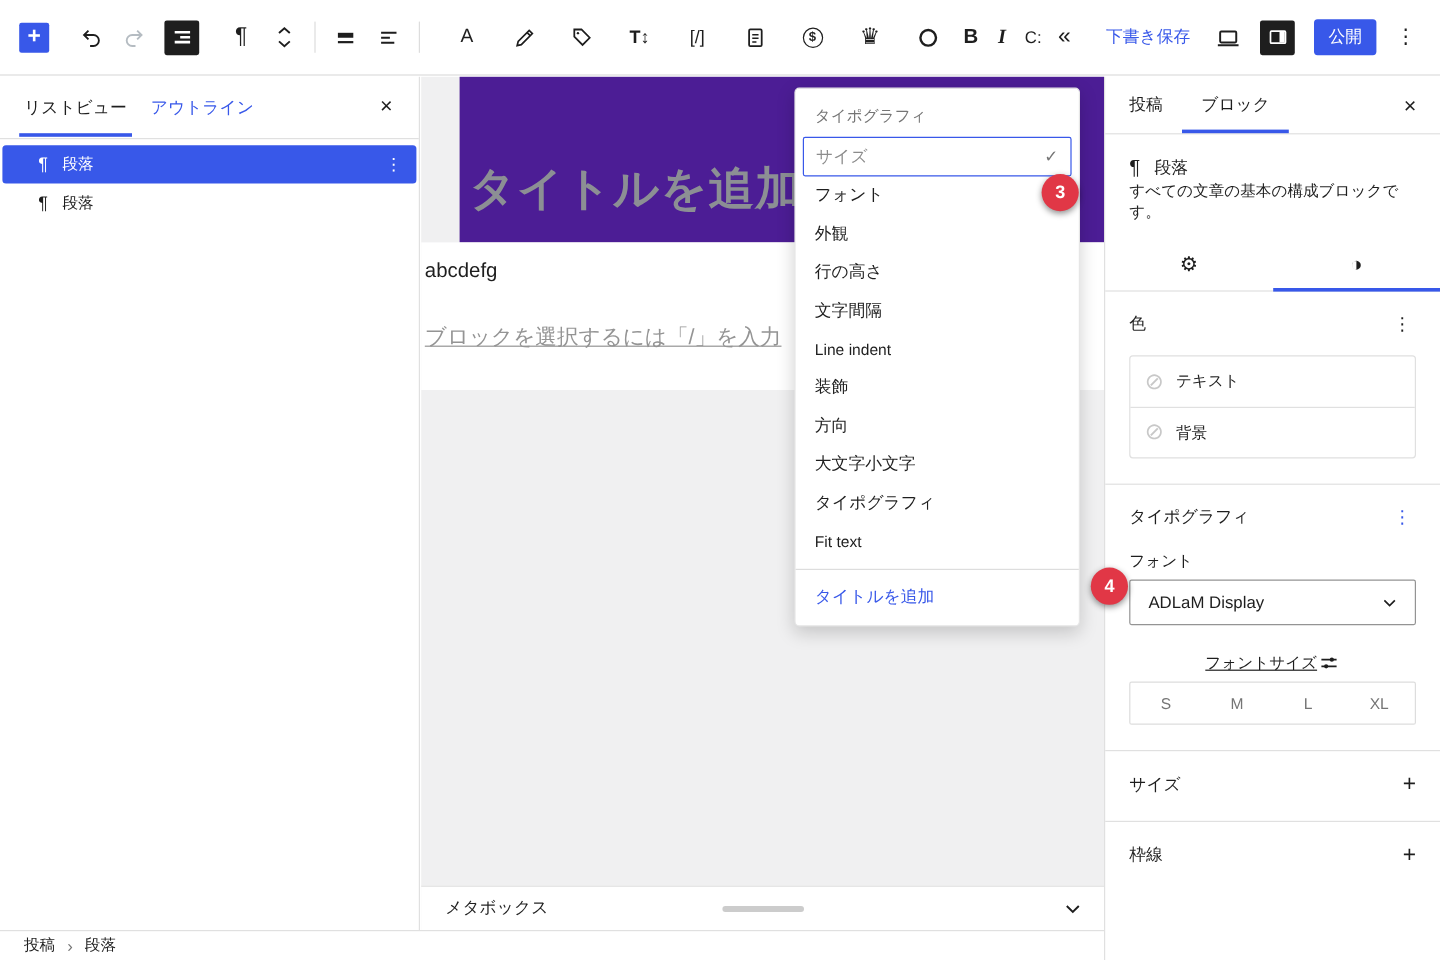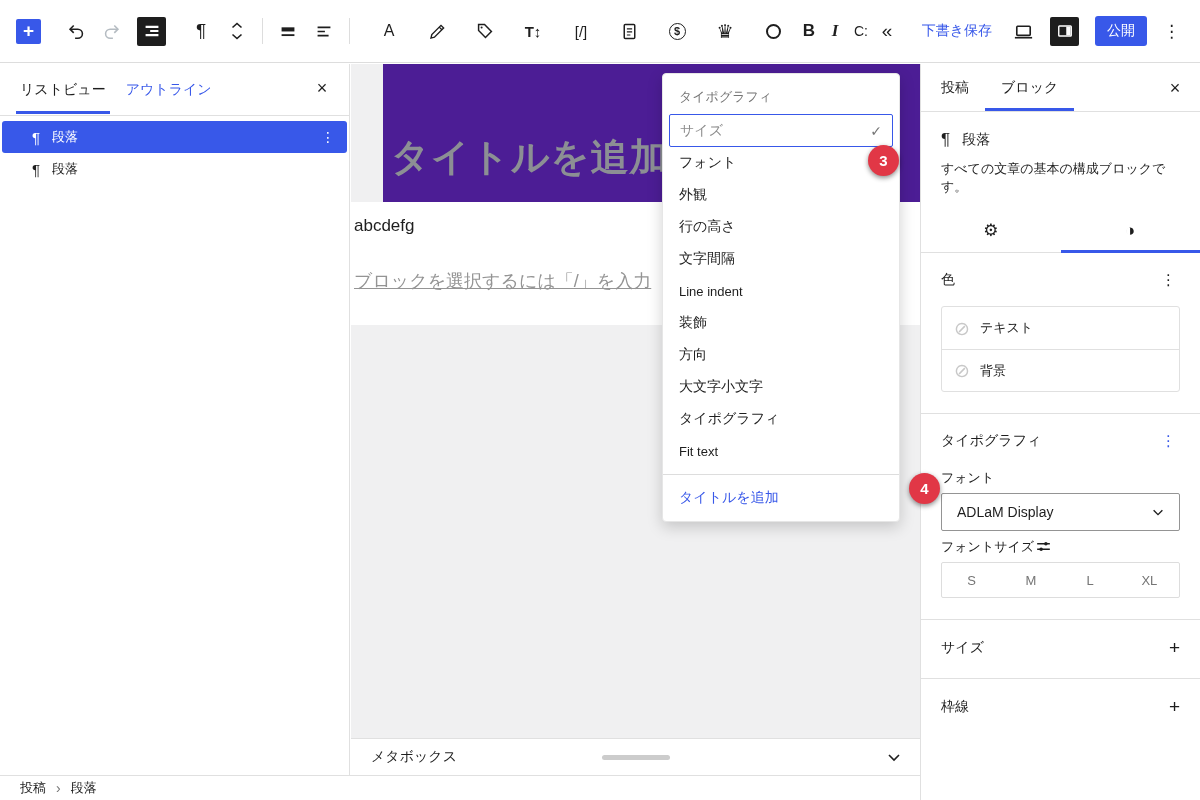--- a/index.html
+++ b/index.html
@@ -76,38 +76,38 @@
               border-left:1px solid #e0e0e0; z-index:5; }
   .rsb-head { height:48px; border-bottom:1px solid #e0e0e0; display:flex; align-items:stretch; position:relative; padding-left:4px; }
   .rsb-tab { padding:0 16px; display:flex; align-items:center; font-size:14px; position:relative; cursor:pointer; }
   .rsb-tab.active::after { content:""; position:absolute; left:0; right:0; bottom:0; height:3px; background:var(--accent); }
   .rsb-close { position:absolute; right:12px; top:11px; width:26px; height:26px; display:flex;
                align-items:center; justify-content:center; font-size:18px; cursor:pointer; }
   .block-card { padding:18px 20px 14px; border-bottom:none; }
   .bc-row { display:flex; align-items:center; gap:12px; }
   .bc-icon { font-size:17px; }
   .bc-name { font-size:14px; }
-  .bc-desc { margin-top:10px; font-size:13px; color:#1e1e1e; line-height:1.35;font-family:Liberation Serif, serif; }
+  .bc-desc { margin-top:0; font-size:13px; color:#1e1e1e; line-height:1.35;font-family:Liberation Serif, serif; }
   .icon-tabs { height:44px; border-bottom:1px solid #e0e0e0; display:flex; }
   .icon-tab { flex:1; display:flex; align-items:center; justify-content:center; font-size:17px; position:relative; cursor:pointer; }
   .icon-tab.active::after { content:""; position:absolute; left:0; right:0; bottom:-1px; height:3px; background:var(--accent); }
   .panel { padding:18px 20px 21px; border-top:1px solid #e0e0e0; }
   .panel.no-top { border-top:none; }
   .panel-title-row { display:flex; align-items:center; justify-content:space-between; }
   .panel-title { font-size:14px; font-weight:500; }
   .pdots { font-size:15px; color:#1e1e1e; cursor:pointer; padding:0 4px; }
   .pdots.blue { color:var(--accent); }
   .swatch-box { margin-top:17px; border:1px solid #e0e0e0; border-radius:3px; }
   .swatch-row { height:42px; display:flex; align-items:center; gap:10px; padding-left:12px; font-size:13px; cursor:pointer; }
   .swatch-row + .swatch-row { border-top:1px solid #e0e0e0; }
   .none-swatch { font-size:19px; color:#c8c8c8; line-height:1; }
   .field-label { margin-top:19px; font-size:13px; }
   .select-box { margin-top:6px; height:38px; border:1px solid #949494; border-radius:2px; display:flex;
                 align-items:center; justify-content:space-between; padding:0 14px 0 15px; font-size:14px; cursor:pointer; }
-  .fs-row { margin-top:6px; display:flex; align-items:center; justify-content:flex-start; }
+  .fs-row { margin-top:22px; display:flex; align-items:center; justify-content:center;text-decoration:underline; }
   .fs-label { font-size:13px; }
   .seg-box { margin-top:6px; height:36px; border:1px solid #ddd; border-radius:2px; display:flex; }
   .seg-cell { flex:1; display:flex; align-items:center; justify-content:center; font-size:13px; color:#757575; cursor:pointer; }
   .panel-plus { font-size:19px; font-weight:400; cursor:pointer; line-height:1; }
 
   
   .dropdown { position:absolute; left:662px; top:73px; width:238px; background:#fff; border-radius:4px;
               border:1px solid #e6e6e6; box-shadow:0 5px 15px rgba(0,0,0,.18); z-index:50; padding-bottom:0; }
   .dd-header { padding:14px 16px 0; height:36px; font-size:13px; color:#757575; }
   .dd-focus { margin:4px 6px 0; height:33px; border:1.5px solid var(--accent); border-radius:2px;

